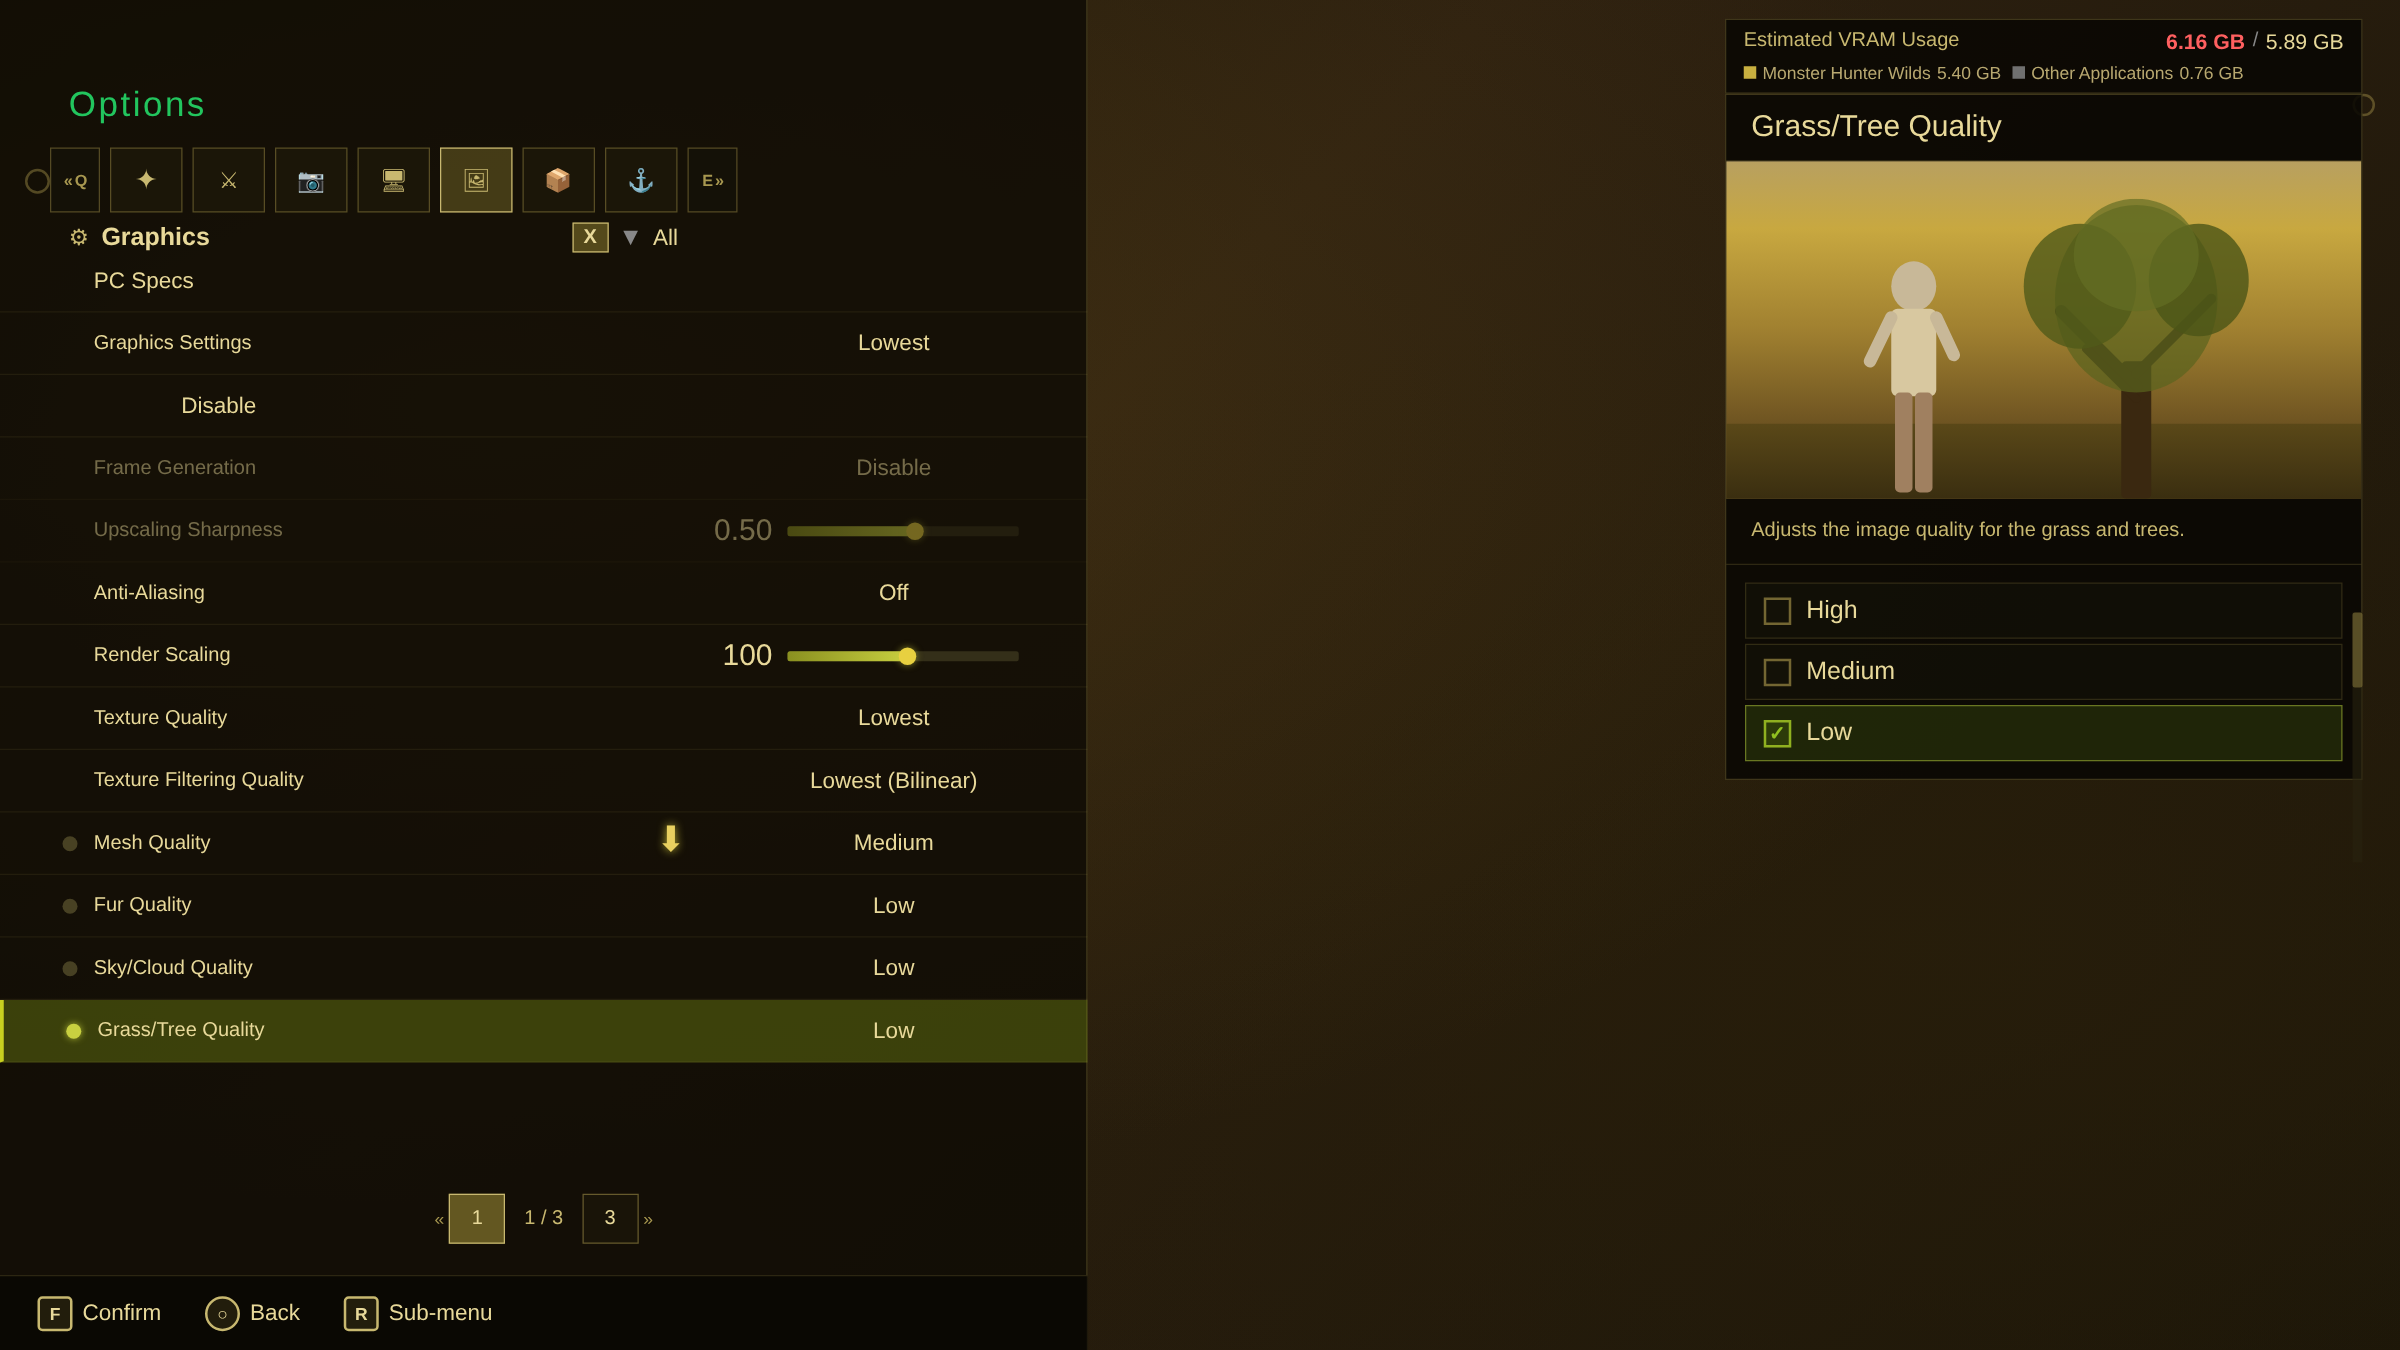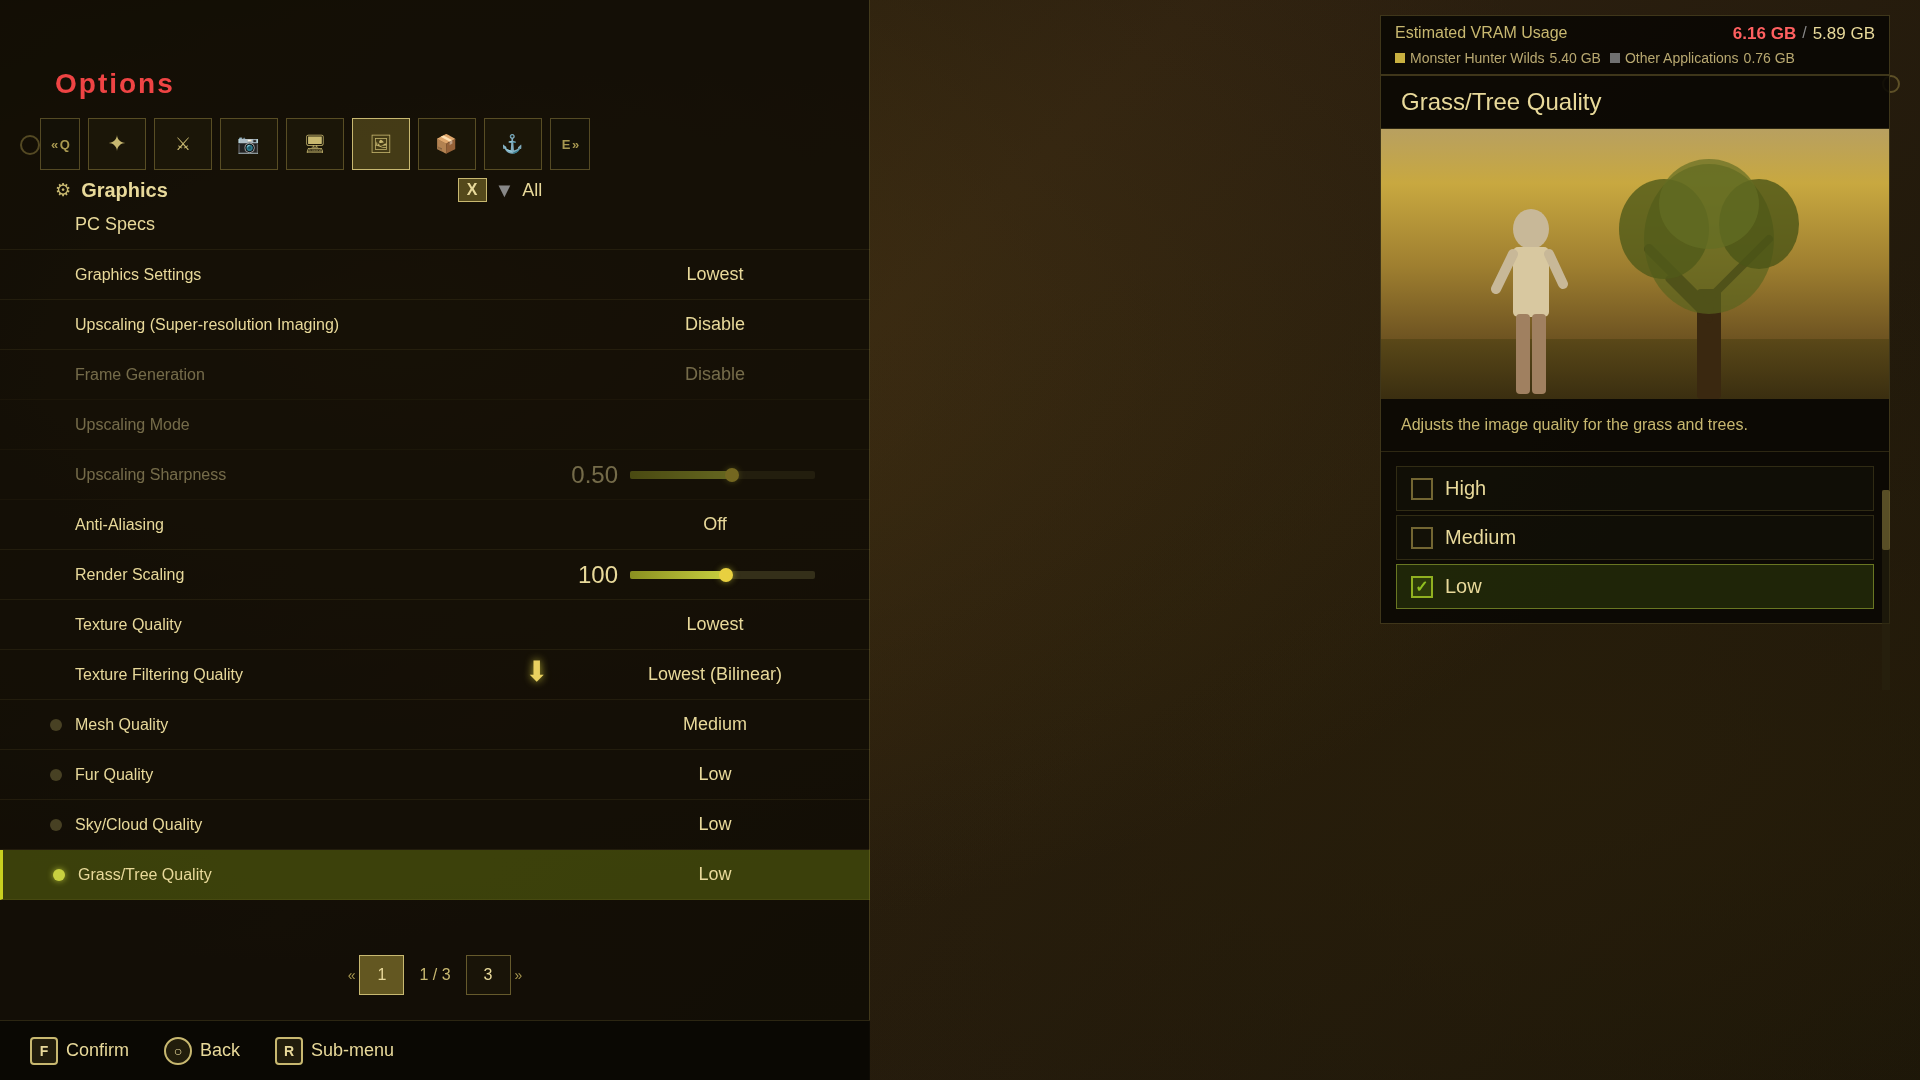--- a/index.html
+++ b/index.html
@@ -35,22 +35,22 @@
       border-right: 1px solid rgba(180,160,80,0.3);
       z-index: 1;
     }
 
     
     .options-title {
       position: absolute;
       top: 68px;
       left: 55px;
       font-size: 28px;
-      font-weight: bold;
-      color: #ef4444;
+      font-weight: normal;
+      color: #22c55e;
       letter-spacing: 2px;
     }
 
     
     .tab-bar {
       position: absolute;
       top: 118px;
       left: 40px;
       width: 800px;
       display: flex;
@@ -537,33 +537,28 @@
     <div class="setting-row pc-specs">
       <span class="setting-name">PC Specs</span>
     </div>
 
     <div class="setting-row">
       <span class="setting-name">Graphics Settings</span>
       <span class="setting-value">Lowest</span>
     </div>
 
     <div class="setting-row">
-      <span class="setting-name">Upscaling (Super-resolution Imaging)</span>
       <span class="setting-value">Disable</span>
     </div>
 
     <div class="setting-row disabled">
       <span class="setting-name">Frame Generation</span>
       <span class="setting-value">Disable</span>
     </div>
 
-    <div class="setting-row disabled">
-      <span class="setting-name">Upscaling Mode</span>
-      <span class="setting-value"></span>
-    </div>
 
     <div class="setting-row disabled">
       <span class="setting-name">Upscaling Sharpness</span>
       <div class="slider-container">
         <span class="slider-value">0.50</span>
         <div class="slider-track">
           <div class="slider-fill" style="width: 55%;"></div>
           <div class="slider-thumb" style="left: 55%;"></div>
         </div>
       </div>

